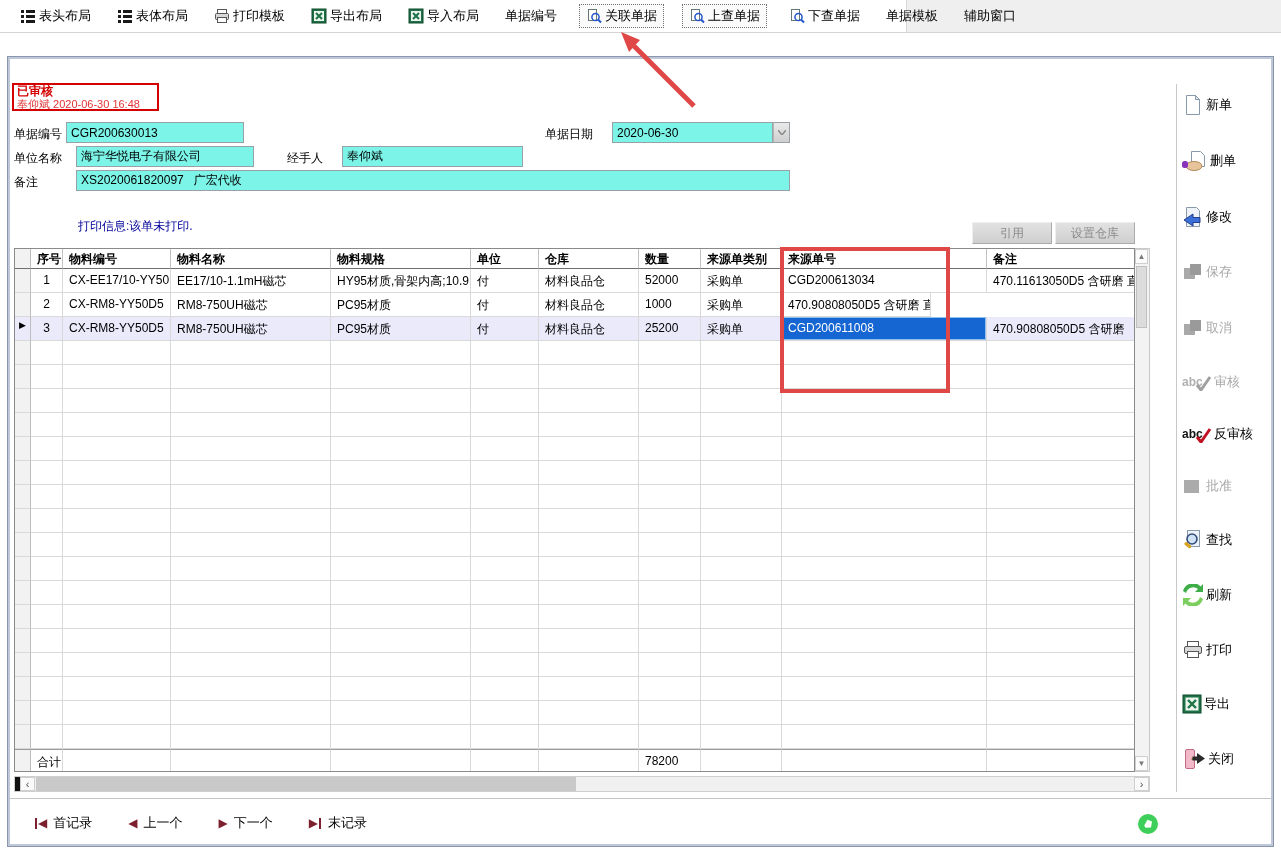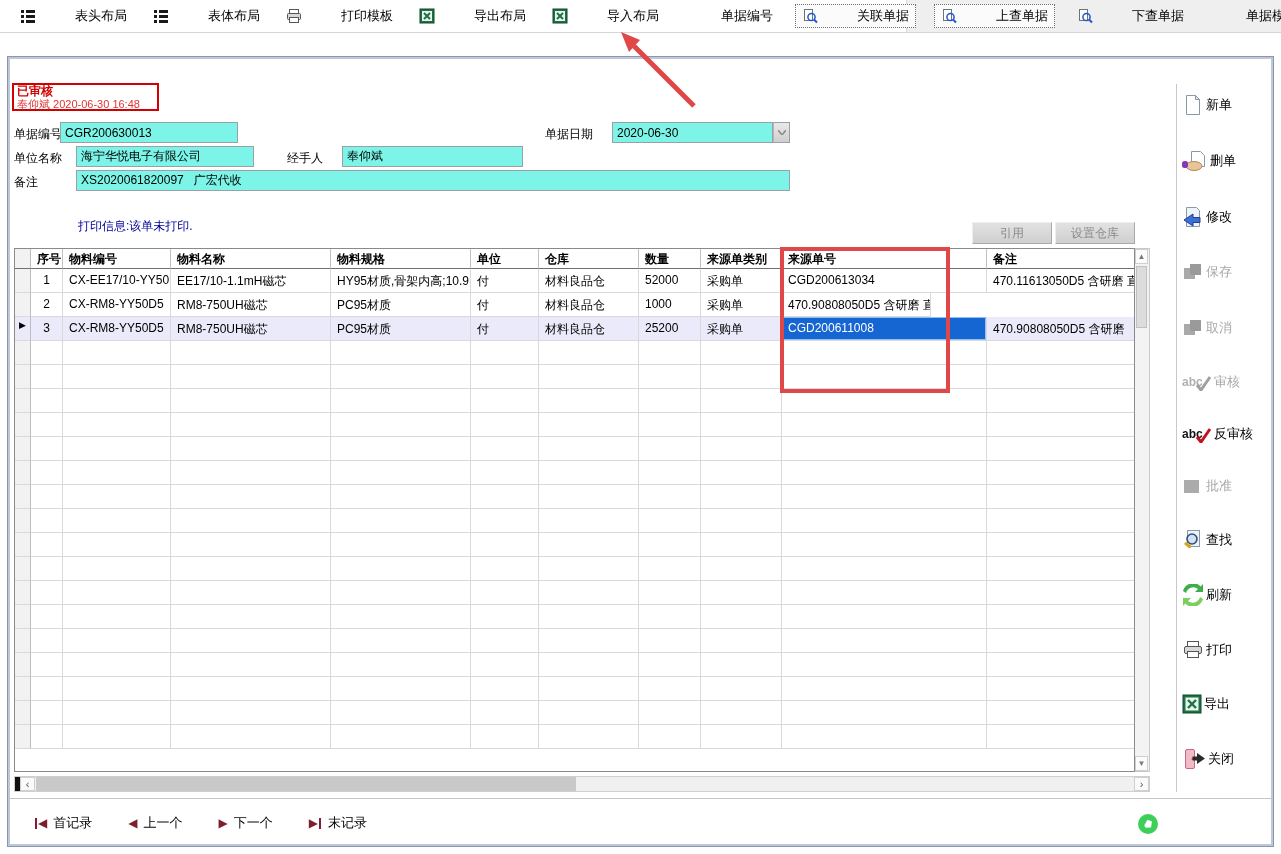--- a/index.html
+++ b/index.html
@@ -4,21 +4,21 @@
 <style>
   * { margin:0; padding:0; box-sizing:border-box; }
   html,body { width:1281px; height:854px; background:#fff; font-family:"Liberation Sans","DejaVu Sans",sans-serif; font-size:12px; color:#000; overflow:hidden; }
 
   
   .toolbar { position:absolute; left:0; top:0; width:1281px; height:33px; background:#fff; border-bottom:1px solid #d5d5d5; display:flex; align-items:center; padding-left:16px; gap:18px; }
   .toolbar .gray-zone { position:absolute; left:906px; top:0; width:375px; height:32px; background:#efefef; border-left:1px solid #d8d8d8; }
   .tb-item { display:flex; align-items:center; gap:3px; height:24px; padding:2px 4px; white-space:nowrap; cursor:default; position:relative; z-index:2; }
   .tb-item.boxed { border:1px dotted #707070; background:#fbfbfb; padding:2px 6px; }
   .tb-item .icon { display:inline-flex; width:16px; height:16px; }
-  .tb-label { font-size:13px;margin-left:36px; }
+  .tb-label { font-size:13px; }
 
   
   .win { position:absolute; left:8px; top:57px; width:1265px; height:789px; background:#fff; border:2px solid #bfc8d8; outline:1px solid #8a96ae; }
   .titlebar { position:absolute; left:0; top:0; width:100%; height:23px; background:linear-gradient(180deg,#f2f4f8 0%,#dfe3ec 40%,#c2cad9 100%); border-bottom:1px solid #9aa4ba; display:flex; align-items:center; padding:0 4px; }
   .title-text { font-size:13px; font-weight:bold; color:#26324a; text-shadow:0 1px 0 rgba(255,255,255,.85); margin-left:5px; }
   .win-controls { margin-left:auto; display:flex; gap:2px; }
   .wc-btn { width:18px; height:16px; border:1px solid #8a93a8; border-radius:2px; background:linear-gradient(#f4f6fa,#cdd3e0); display:flex; align-items:center; justify-content:center; }
   .wc-btn.close { background:linear-gradient(#ef8f8f,#d05050); border-color:#a23; }
   .client { position:absolute; left:0; top:23px; width:1261px; height:762px; background:#fff; }
 
@@ -186,21 +186,21 @@
 <div class="win">
 
   <div class="client">
 
     <div class="status-box">
       <div class="status-line1">已审核</div>
       <div class="status-line2">奉仰斌 2020-06-30 16:48</div>
     </div>
 
     <span class="flabel" style="left:4px;top:44px">单据编号</span>
-    <input class="cyan-input" style="left: 50px; top: 40px; width: 178px;" value="CGR200630013">
+    <input class="cyan-input" style="left: 56px; top: 40px; width: 178px;" value="CGR200630013">
     <span class="flabel" style="left:535px;top:44px">单据日期</span>
     <input class="cyan-input" style="left: 602px; top: 40px; width: 161px;" value="2020-06-30">
     <span class="combo-btn" style="left:763px;top:40px">
         <svg width="8" height="5">
           <path d="M0 0 L4 5 L8 0" fill="none" stroke="#8a8a8a" stroke-width="1.5"></path>
         </svg>
       </span>
 
     <span class="flabel" style="left:4px;top:68px">单位名称</span>
     <input class="cyan-input" style="left: 66px; top: 64px; width: 178px;" value="海宁华悦电子有限公司">
@@ -481,20 +481,33 @@
           <div class="gc" style="width:108px"></div>
           <div class="gc" style="width:160px"></div>
           <div class="gc" style="width:140px"></div>
           <div class="gc" style="width:68px"></div>
           <div class="gc" style="width:100px"></div>
           <div class="gc" style="width:62px"></div>
           <div class="gc" style="width:81px"></div>
           <div class="gc" style="width:205px"></div>
           <div class="gc" style="width:149px"></div>
         </div>
+        <div class="grow gfoot">
+          <div class="gc gind"></div>
+          <div class="gc" style="width:32px;overflow:visible">合计</div>
+          <div class="gc" style="width:108px;overflow:visible"></div>
+          <div class="gc" style="width:160px;overflow:visible"></div>
+          <div class="gc" style="width:140px;overflow:visible"></div>
+          <div class="gc" style="width:68px;overflow:visible"></div>
+          <div class="gc" style="width:100px;overflow:visible"></div>
+          <div class="gc" style="width:62px;overflow:visible">78200</div>
+          <div class="gc" style="width:81px;overflow:visible"></div>
+          <div class="gc" style="width:205px;overflow:visible"></div>
+          <div class="gc" style="width:149px;overflow:visible"></div>
+        </div>
       </div>
 
     <div class="vscroll">
       <span class="vs-btn" style="top:0">▲</span>
       <span class="vs-thumb"></span>
       <span class="vs-btn" style="bottom:0">▼</span>
     </div>
 
     <div class="hscroll">
       <span class="hs-split"></span>

